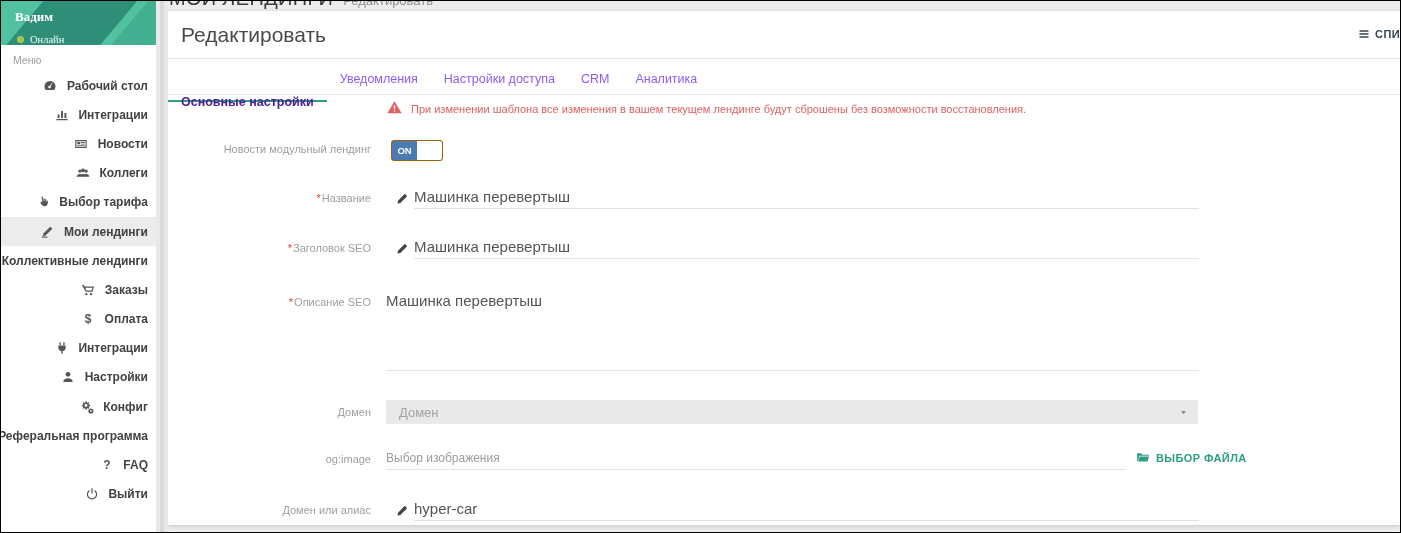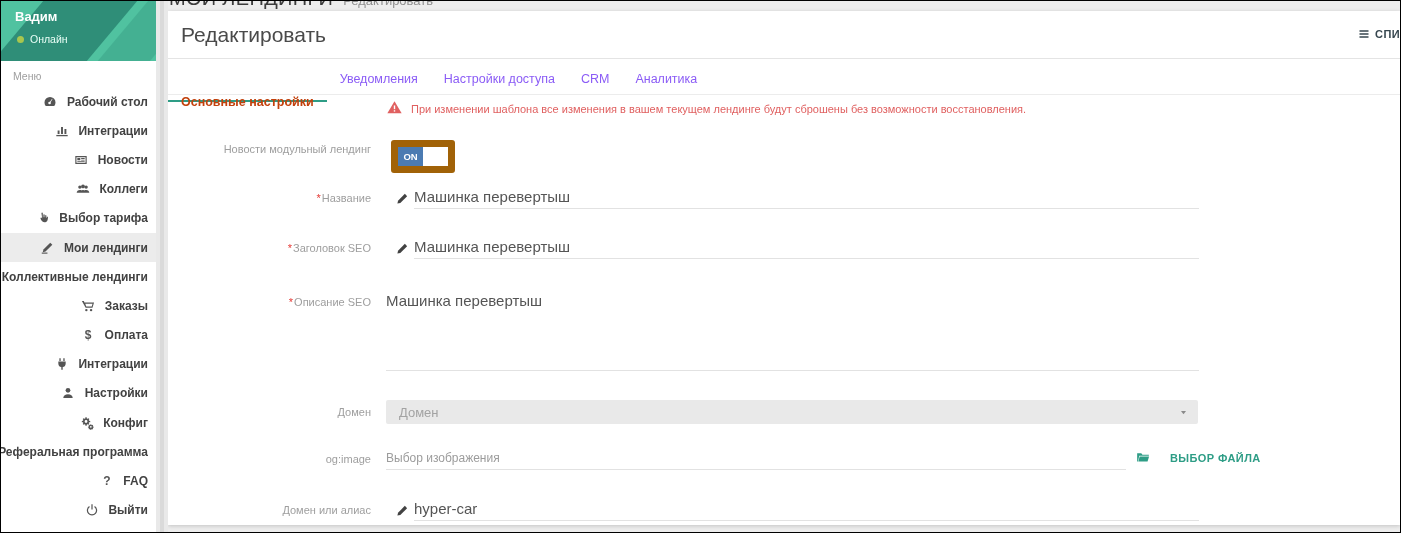--- a/index.html
+++ b/index.html
@@ -1,21 +1,21 @@
 <!DOCTYPE html>
 <html style="--accent-teal: #2e9d86; --sidebar-header-teal: #50c2a0; --sidebar-header-dark: #2f8e78; --online-dot: #a8c64e; --toggle-on-blue: #4b7bb2; --warning-red: #e06060;"><head>
 <meta charset="utf-8">
 <style>
   html,body{margin:0;padding:0;background:#fff;}
   .frame{position:relative;width:1401px;height:533px;overflow:hidden;border:1px solid #000;
          box-sizing:border-box;background:#ededed;font-family:"Liberation Sans",sans-serif;
          -webkit-font-smoothing:antialiased;}
   
   .sidebar{position:absolute;left:0;top:0;bottom:0;width:155px;background:#fff;z-index:3;}
-  .sb-header{height:60px;background:var(--sidebar-header-teal,#50c2a0);position:relative;overflow:hidden;color:#fff;}
+  .sb-header{height:44px;background:var(--sidebar-header-teal,#50c2a0);position:relative;overflow:hidden;color:#fff;font-family:Liberation Serif, serif;}
   .sb-header::before{content:"";position:absolute;width:72px;height:230px;left:28px;top:-85px;
          background:var(--sidebar-header-dark,#2f8e78);transform:rotate(40deg);}
   .sb-header::after{content:"";position:absolute;width:40px;height:230px;left:128px;top:-85px;
          background:var(--sidebar-header-dark,#2f8e78);opacity:.35;transform:rotate(40deg);}
   .sb-user{position:relative;z-index:2;font-size:13px;font-weight:bold;padding:8px 0 0 14px;}
   .sb-status{position:relative;z-index:2;display:flex;align-items:center;gap:6px;padding:9px 8px 0 16px;
          font-size:10.5px;color:#eafff7;}
   .dot{width:7px;height:7px;border-radius:50%;background:var(--online-dot,#a8c64e);display:inline-block;}
   .sb-menu-label{padding:9px 12px 5px;font-size:10.5px;color:#9e9e9e;}
   .sb-items{display:block;}
@@ -38,45 +38,45 @@
         box-shadow:0 1px 4px rgba(0,0,0,.18);}
   .card-head{position:relative;height:47px;border-bottom:1px solid #e4e4e4;}
   .card-title{margin:0;position:absolute;left:13px;top:12px;font-size:21px;font-weight:normal;color:#4a4a4a;}
   .list-btn{position:absolute;left:1190px;top:17px;display:flex;align-items:center;gap:5px;border:0;
         background:none;padding:0;cursor:pointer;font-family:inherit;font-size:11px;font-weight:bold;
         color:#37474f;letter-spacing:.5px;white-space:nowrap;}
   .list-btn svg{width:12px;height:12px;fill:#37474f;}
   .tabs{position:absolute;left:0;top:50px;right:0;height:33px;display:flex;border-bottom:1px solid #ececec;}
   .tab{display:flex;align-items:center;padding:0 13px;font-size:12.5px;color:#8b5cf6;cursor:pointer;
         border-top:2px solid transparent;box-sizing:border-box;}
-  .tab.active{color:#c2410c;font-weight:bold;border-top-color:var(--accent-teal,#2e9d86);margin-top:39px;}
+  .tab.active{color:#4c1d95;font-weight:bold;border-top-color:var(--accent-teal,#2e9d86);margin-top:39px;}
   .warning{position:absolute;left:219px;top:88px;display:flex;align-items:flex-start;gap:9px;
         color:var(--warning-red,#e06060);}
   .warning svg{width:15px;height:15px;margin-top:1px;}
   .warn-txt{font-size:11px;line-height:15px;padding-top:3px;}
   .lbl{position:absolute;left:0;width:203px;text-align:right;font-size:11px;color:#9e9e9e;line-height:13px;}
   .req{color:#e53935;margin-right:1px;}
-  .toggle{position:absolute;left:223px;top:129px;width:50px;height:19px;border:7px solid #a16207;
+  .toggle{position:absolute;left:223px;top:129px;width:50px;height:19px;border:1px solid #a16207;
         border-radius:3px;background:#7f1d1d;display:flex;overflow:hidden;cursor:pointer;
         box-shadow:inset 0 1px 2px rgba(0,0,0,.05);}
   .t-on{width:25px;background:var(--toggle-on-blue,#4b7bb2);color:#fff;font-size:9.5px;font-weight:bold;
         display:flex;align-items:center;justify-content:center;}
   .t-off{flex:1;background:#fff;}
   .pencil{position:absolute;width:13px;height:13px;color:#424242;}
   .pencil svg{width:13px;height:13px;fill:currentColor;}
   .u-input{position:absolute;border:0;border-bottom:1px solid #e2e2e2;background:transparent;
         font-family:inherit;font-size:15px;color:#555;padding:0 0 3px;outline:none;height:17px;}
   .u-input::placeholder{color:#9c9c9c;opacity:1;}
   .u-area{position:absolute;border:0;border-bottom:1px solid #e2e2e2;background:transparent;resize:none;
         font-family:inherit;font-size:15px;color:#555;padding:0;outline:none;overflow:hidden;}
   .sel{position:absolute;left:218px;top:389px;width:812px;height:24px;background:#e9e9e9;border-radius:2px;
         display:flex;align-items:center;justify-content:space-between;padding:0 10px 0 13px;
         box-sizing:border-box;font-size:13px;color:#a3a3a3;cursor:pointer;}
   .sel svg{width:9px;height:9px;fill:#8a8a8a;}
-  .file-btn{position:absolute;left:968px;top:440px;display:flex;align-items:center;gap:20px;border:0;
+  .file-btn{position:absolute;left:968px;top:440px;display:flex;align-items:center;gap:6px;border:0;
         background:none;padding:0;cursor:pointer;font-family:inherit;font-size:11px;font-weight:bold;
         letter-spacing:.4px;color:var(--accent-teal,#2e9d86);white-space:nowrap;text-align:center;}
   .file-btn svg{width:14px;height:13px;fill:var(--accent-teal,#2e9d86);}
 </style>
 </head>
 <body>
 
 <div class="frame">
 
   <aside class="sidebar">

